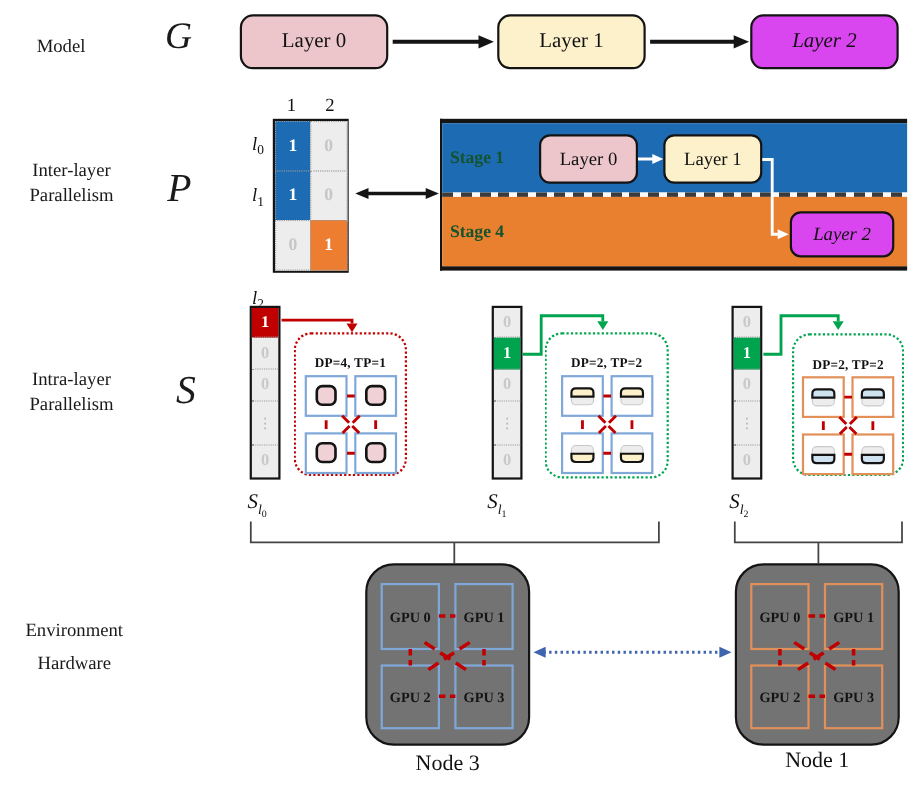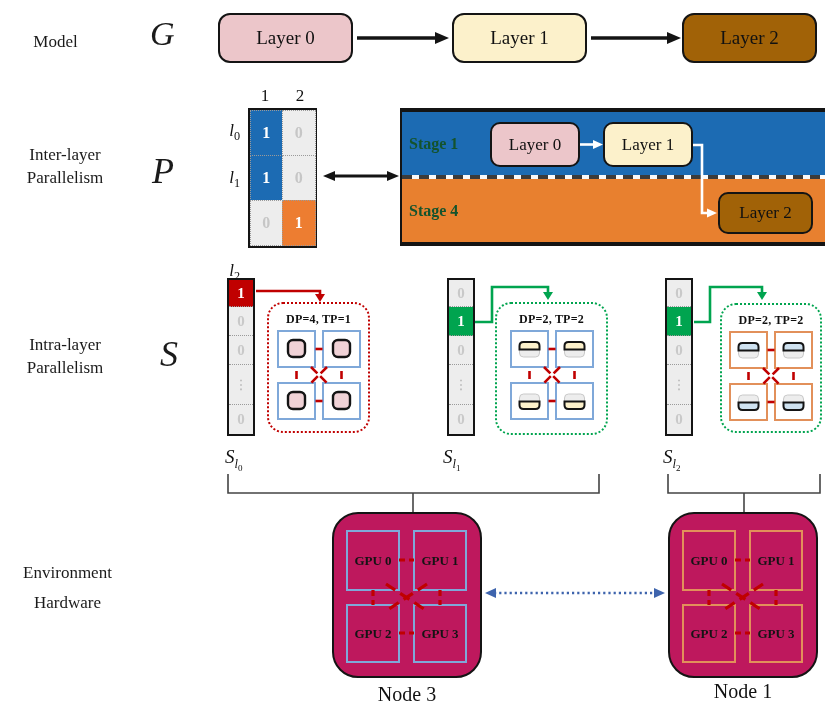--- a/index.html
+++ b/index.html
@@ -6,21 +6,21 @@
   .canvas{position:relative;width:825px;height:714px;background:#fff;overflow:hidden;
           font-family:"Liberation Serif","DejaVu Serif",serif;color:#111;}
   .abs{position:absolute;}
   .rowlab{font-size:17px;text-align:center;line-height:23px;color:#1a1a1a;}
   .sym{font-style:italic;font-size:36px;color:#1a1a1a;}
   
   .layerbox{box-sizing:border-box;border:2.5px solid #141414;border-radius:12px;
             display:flex;align-items:center;justify-content:center;font-size:19px;}
   .lb-pink{background:#ECC6CA;}
   .lb-yellow{background:#FCF1CB;}
-  .lb-blue{background:#a16207;}
+  .lb-blue{background:#d946ef;font-style:italic;}
   .minibox{box-sizing:border-box;border:2.5px solid #141414;border-radius:10px;
            display:flex;align-items:center;justify-content:center;font-size:17px;}
   
   .colhdr{font-size:17px;text-align:center;}
   .matrix{box-sizing:border-box;border:2.5px solid #141414;display:grid;
           grid-template-columns:1fr 1fr;grid-template-rows:1fr 1fr 1fr;}
   .mc{display:flex;align-items:center;justify-content:center;
       font-weight:bold;font-size:16px;border:1px dotted #9a9a9a;margin:-0.5px;}
   .c-blue{background:#1C6BB3;color:#fff;}
   .c-orange{background:#ED7D31;color:#fff;}
@@ -41,23 +41,23 @@
   .vc{display:flex;align-items:center;justify-content:center;font-weight:bold;font-size:15px;
       color:#C9C9C9;border-bottom:1px dotted #9a9a9a;box-sizing:border-box;}
   .vc:last-child{border-bottom:none;}
   .v-red{background:#C00000;color:#fff;}
   .v-green{background:#00A44F;color:#fff;}
   .v-dots{color:#b0b0b0;font-size:13px;font-weight:normal;}
   
   .dotbox{box-sizing:border-box;border-radius:16px;}
   .db-red{border:2.5px dotted #C00000;}
   .db-green{border:2.5px dotted #00A44F;}
-  .dplab{font-weight:bold;font-size:12px;text-align:center;margin-top:8px;letter-spacing:.2px;}
-  
-  .nodebox{box-sizing:border-box;border:2.5px solid #141414;border-radius:26px;background:#be185d;}
+  .dplab{font-weight:bold;font-size:12px;text-align:center;margin-top:19px;letter-spacing:.2px;}
+  
+  .nodebox{box-sizing:border-box;border:2.5px solid #141414;border-radius:26px;background:#737373;}
   .nodelab{font-size:20px;text-align:center;}
   .slabel{font-style:italic;font-size:19px;}
 </style>
 </head>
 <body>
 
 <div class="canvas">
 
   <div class="abs rowlab" style="left:8px;top:30px;width:95px;">Model</div>
   <div class="abs sym" style="left:150px;top:15px;font-size:34px;">G</div>

